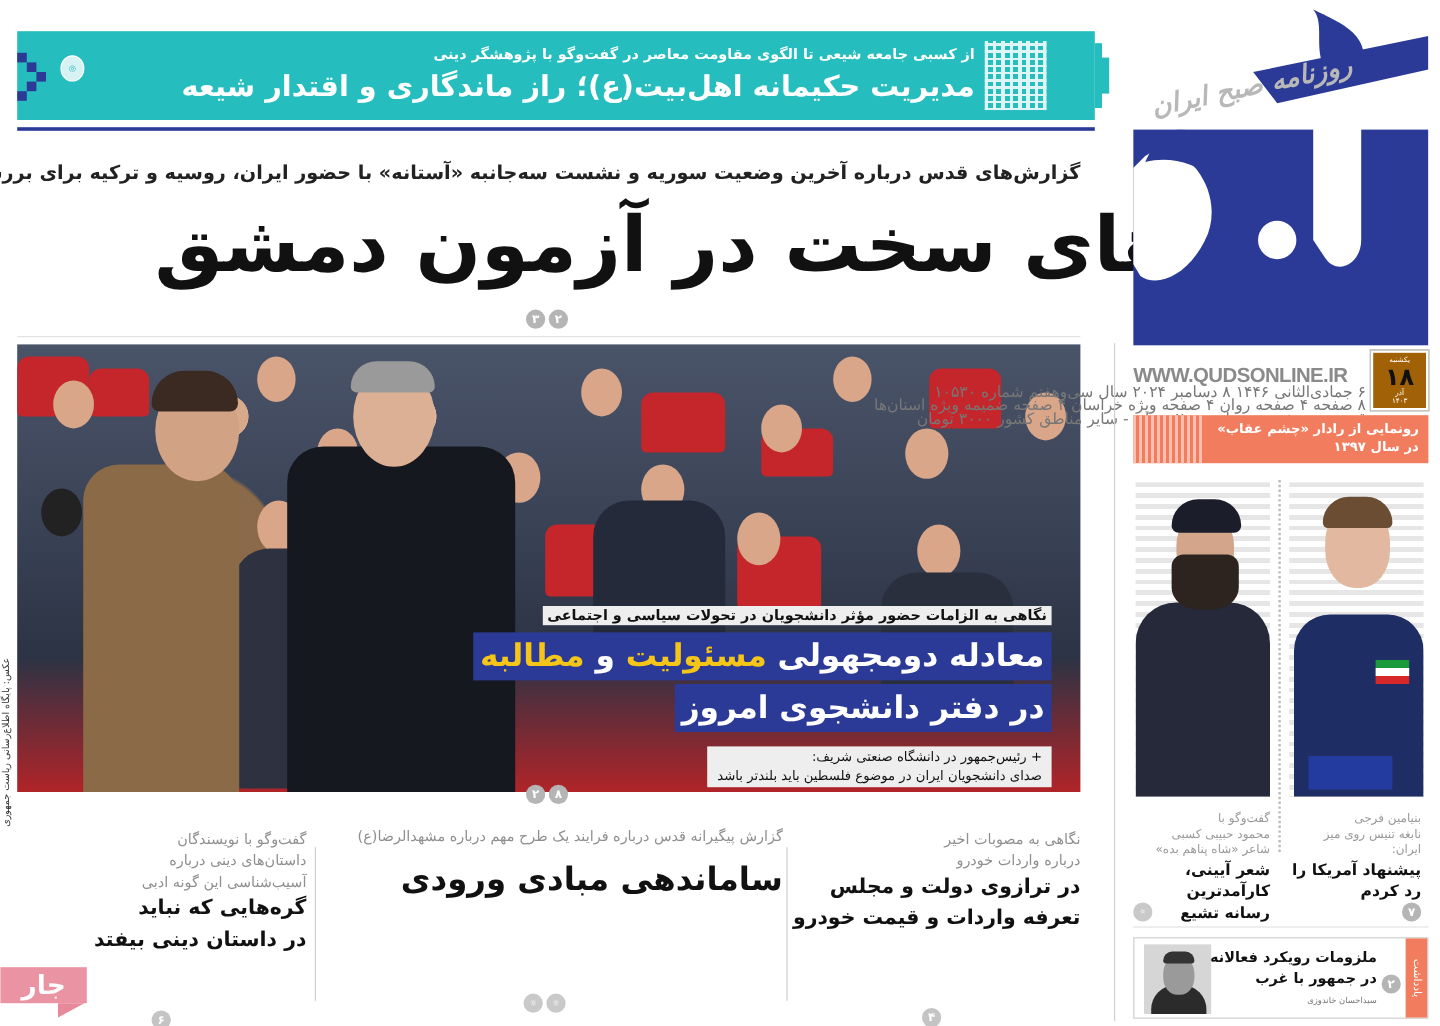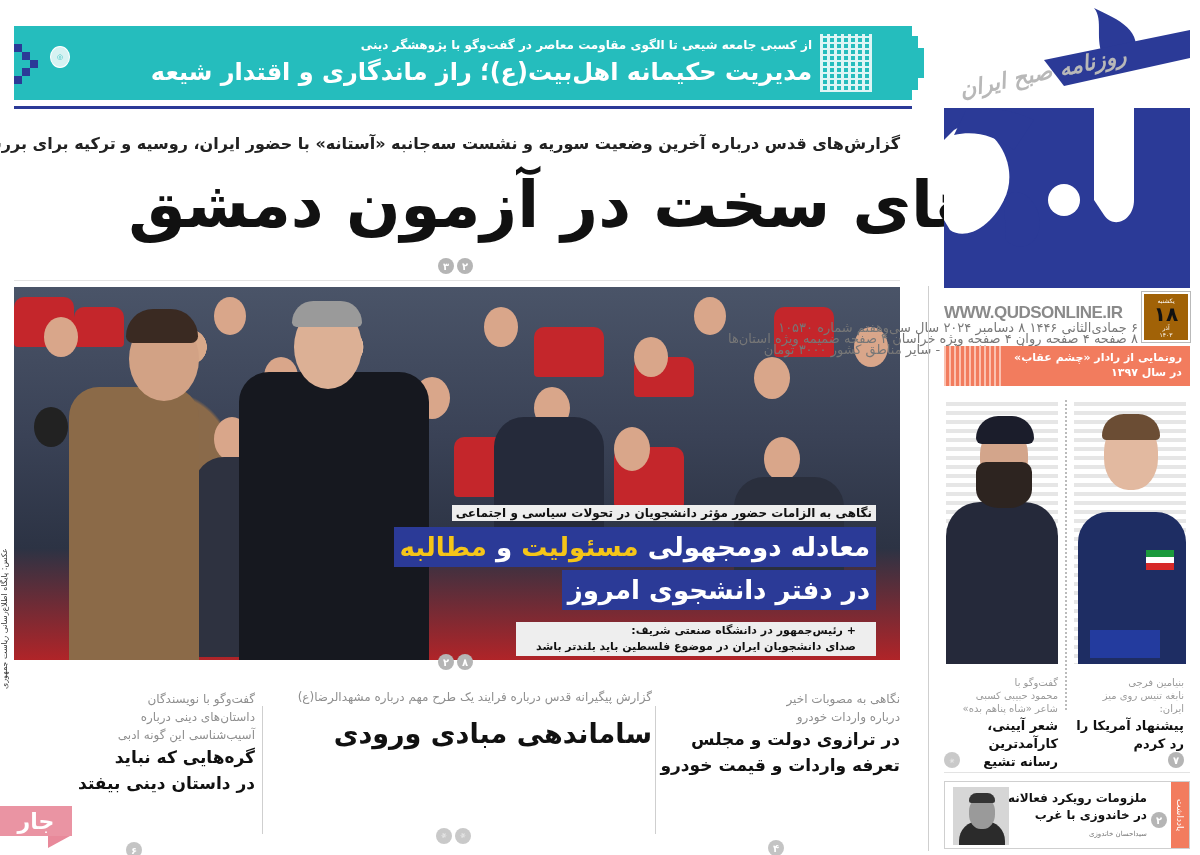--- a/index.html
+++ b/index.html
@@ -90,22 +90,22 @@
     .story-line1 {
       right: 324px; top: 527px; background: #2b3a97; padding: 0 6px;
       font-size: 26px; font-weight: 900; color: #fff; white-space: nowrap; line-height: 40px;
     }
     .story-line1 .yellow { color: #f5c518; }
     .story-line2 {
       right: 324px; top: 570px; background: #2b3a97; padding: 0 6px;
       font-size: 26px; font-weight: 900; color: #fff; white-space: nowrap; line-height: 40px;
     }
     .story-sub {
-      right: 324px; top: 622px; background: #eeeeee; padding: 1px 20px;
-      font-size: 11px; font-weight: bold; color: #111; line-height: 16px;
+      right: 324px; top: 622px; background: #eeeeee; padding: 1px 8px;
+      font-size: 11px; font-weight: normal; color: #111; line-height: 16px;
     }
 
     
     .logo {
       left: 944px; top: 0; width: 246px; height: 288px;
     }
     .logo-tagline {
       left: 958px; top: 60px; font-size: 22px; color: #b8b8b8; font-style: italic; font-weight: bold;
       white-space: nowrap; transform: rotate(-12deg);
     }
@@ -340,21 +340,21 @@
     <div>شعر آیینی، کارآمدترین</div>
     <div>رسانه تشیع</div>
   </div>
 </div>
 <div class="abs page-dot" style="left:944px; top:752px; background:#c9c9c9; font-size:6px;">☼</div>
 
 <div class="abs editorial">
   <div class="editorial-tab">یادداشت</div>
   <div class="editorial-title">
     <div>ملزومات رویکرد فعالانه</div>
-    <div>در خاندوزی با غرب</div>
+    <div>در جمهور با غرب</div>
   </div>
   <div class="abs page-dot" style="right:22px; top:30px;">۲</div>
   <div class="editorial-author">سیداحسان خاندوزی</div>
   <div class="editorial-photo">
     <div class="abs" style="left:6px; top:34px; width:46px; height:30px; background:#2b2b2b; border-radius:20px 20px 0 0;"></div>
     <div class="abs" style="left:16px; top:10px; width:26px; height:32px; background:#9a9a9a; border-radius:45%;"></div>
     <div class="abs" style="left:16px; top:6px; width:26px; height:10px; background:#333; border-radius:12px 12px 4px 4px;"></div>
   </div>
 </div>
 

